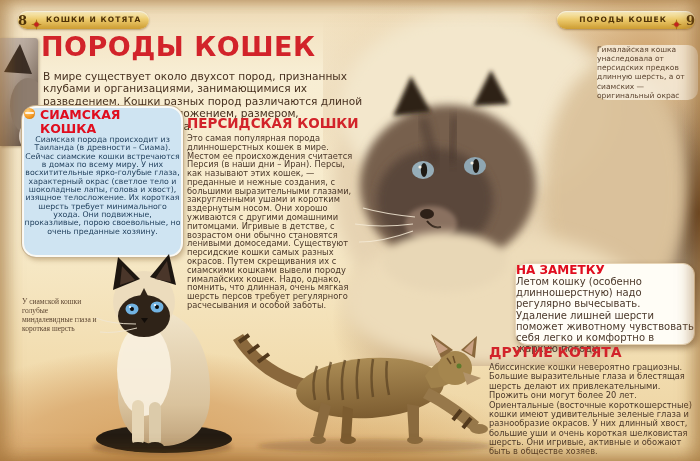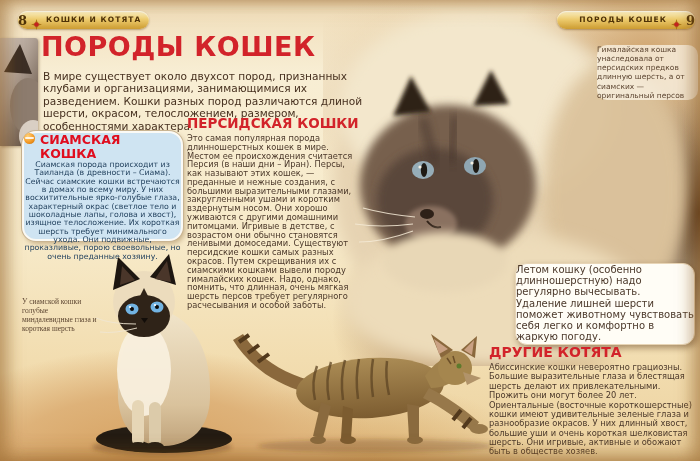--- a/index.html
+++ b/index.html
@@ -33,21 +33,21 @@
     background:linear-gradient(180deg,#fdf4cb 0%,#efcf72 45%,#cd9c31 100%);
     border-radius:10px;box-shadow:0 1px 2px rgba(110,70,15,.45), inset 0 1px 1px rgba(255,255,255,.7);}
   .bar-left{left:18px;width:131px;padding:0 10px 0 13px;}
   .bar-right{left:557px;width:138px;padding:0 12px 0 10px;justify-content:flex-end;}
   .pagenum{font-family:"DejaVu Serif","Liberation Serif",serif;font-weight:bold;font-size:13px;color:#4e3208;line-height:1;}
   .bar-label{font-size:7.5px;font-weight:bold;letter-spacing:1.1px;color:#4e3208;white-space:nowrap;line-height:1;}
   .star{width:11px;height:11px;flex:none;display:inline-block;}
   
   .title{position:absolute;left:41px;top:33px;font-size:27px;font-weight:bold;color:#d2232a;letter-spacing:.5px;line-height:1;}
   .intro{position:absolute;left:43px;top:70px;width:320px;font-size:10.6px;line-height:1.17;color:#46301f;}
-  .siam-box{position:absolute;left:22px;top:131px;width:161px;height:110px;
+  .siam-box{position:absolute;left:22px;top:106px;width:161px;height:151px;
     background:#cfe4f2;border:2px solid #fbfaf5;border-radius:14px;
     box-shadow:0 0 0 1px #c9b491, 2px 3px 5px rgba(115,75,25,.35);padding:8px 9px 6px 9px;}
   .siam-head{display:flex;gap:5px;align-items:flex-start;}
   .ball{width:11px;height:11px;border-radius:50%;flex:none;margin-top:1px;position:relative;
     background:radial-gradient(circle at 35% 30%, #ffd27d, #f59b26 55%, #c66d05 100%);}
   .ball::after{content:"";position:absolute;left:1px;right:1px;top:4px;height:2px;background:rgba(255,255,255,.85);border-radius:2px;}
   .siam-title{font-size:12.5px;font-weight:bold;color:#e00d1e;line-height:1.12;width:100px;}
   .siam-body{margin-top:6px;font-size:7.8px;line-height:1.07;color:#23425f;text-align:center;}
   .persian-title{position:absolute;left:187px;top:117px;font-size:13.5px;font-weight:bold;color:#d2232a;line-height:1;}
   .persian-body{position:absolute;left:187px;top:134px;width:173px;font-size:8.3px;line-height:1.06;color:#4b382a;}
@@ -150,23 +150,24 @@
     <div class="siam-head">
       <span class="ball"></span>
       <span class="siam-title">СИАМСКАЯ КОШКА</span>
     </div>
     <p class="siam-body">Сиамская порода происходит из Таиланда (в древности – Сиама). Сейчас сиамские кошки встречаются в домах по всему миру. У них восхитительные ярко-голубые глаза, характерный окрас (светлое тело и шоколадные лапы, голова и хвост), изящное телосложение. Их короткая шерсть требует минимального ухода. Они подвижные, проказливые, порою своевольные, но очень преданные хозяину.</p>
   </div>
 
   <h2 class="persian-title">ПЕРСИДСКАЯ КОШКИ</h2>
   <p class="persian-body">Это самая популярная порода длинношерстных кошек в мире. Местом ее происхождения считается Персия (в наши дни – Иран). Персы, как называют этих кошек, — преданные и нежные создания, с большими выразительными глазами, закругленными ушами и коротким вздернутым носом. Они хорошо уживаются с другими домашними питомцами. Игривые в детстве, с возрастом они обычно становятся ленивыми домоседами. Существуют персидские кошки самых разных окрасов. Путем скрещивания их с сиамскими кошками вывели породу гималайских кошек. Надо, однако, помнить, что длинная, очень мягкая шерсть персов требует регулярного расчесывания и особой заботы.</p>
 
-  <div class="hero-caption cap">Гималайская кошка унаследовала от персидских предков длинную шерсть, а от сиамских — оригинальный персов</div>
+  <div class="hero-caption cap">Гималайская кошка унаследовала от персидских предков длинную шерсть, а от сиамских — оригинальный окрас</div>
 
   <div class="note-box">
+    <h3 class="note-title">НА ЗАМЕТКУ</h3>
     <p class="note-body">Летом кошку (особенно длинношерстную) надо регулярно вычесывать. Удаление лишней шерсти поможет животному чувствовать себя легко и комфортно в жаркую погоду.</p>
   </div>
 
   <h2 class="other-title">ДРУГИЕ КОТЯТА</h2>
   <p class="other-body">Абиссинские кошки невероятно грациозны. Большие выразительные глаза и блестящая шерсть делают их привлекательными. Прожить они могут более 20 лет. Ориентальные (восточные короткошерстные) кошки имеют удивительные зеленые глаза и разнообразие окрасов. У них длинный хвост, большие уши и очень короткая шелковистая шерсть. Они игривые, активные и обожают быть в обществе хозяев.</p>
 
   <div class="siam-cat">
     <svg width="155" height="206" viewBox="0 0 155 206">
       <defs>
         <linearGradient id="gBody" x1="0" y1="0" x2="0" y2="1">

